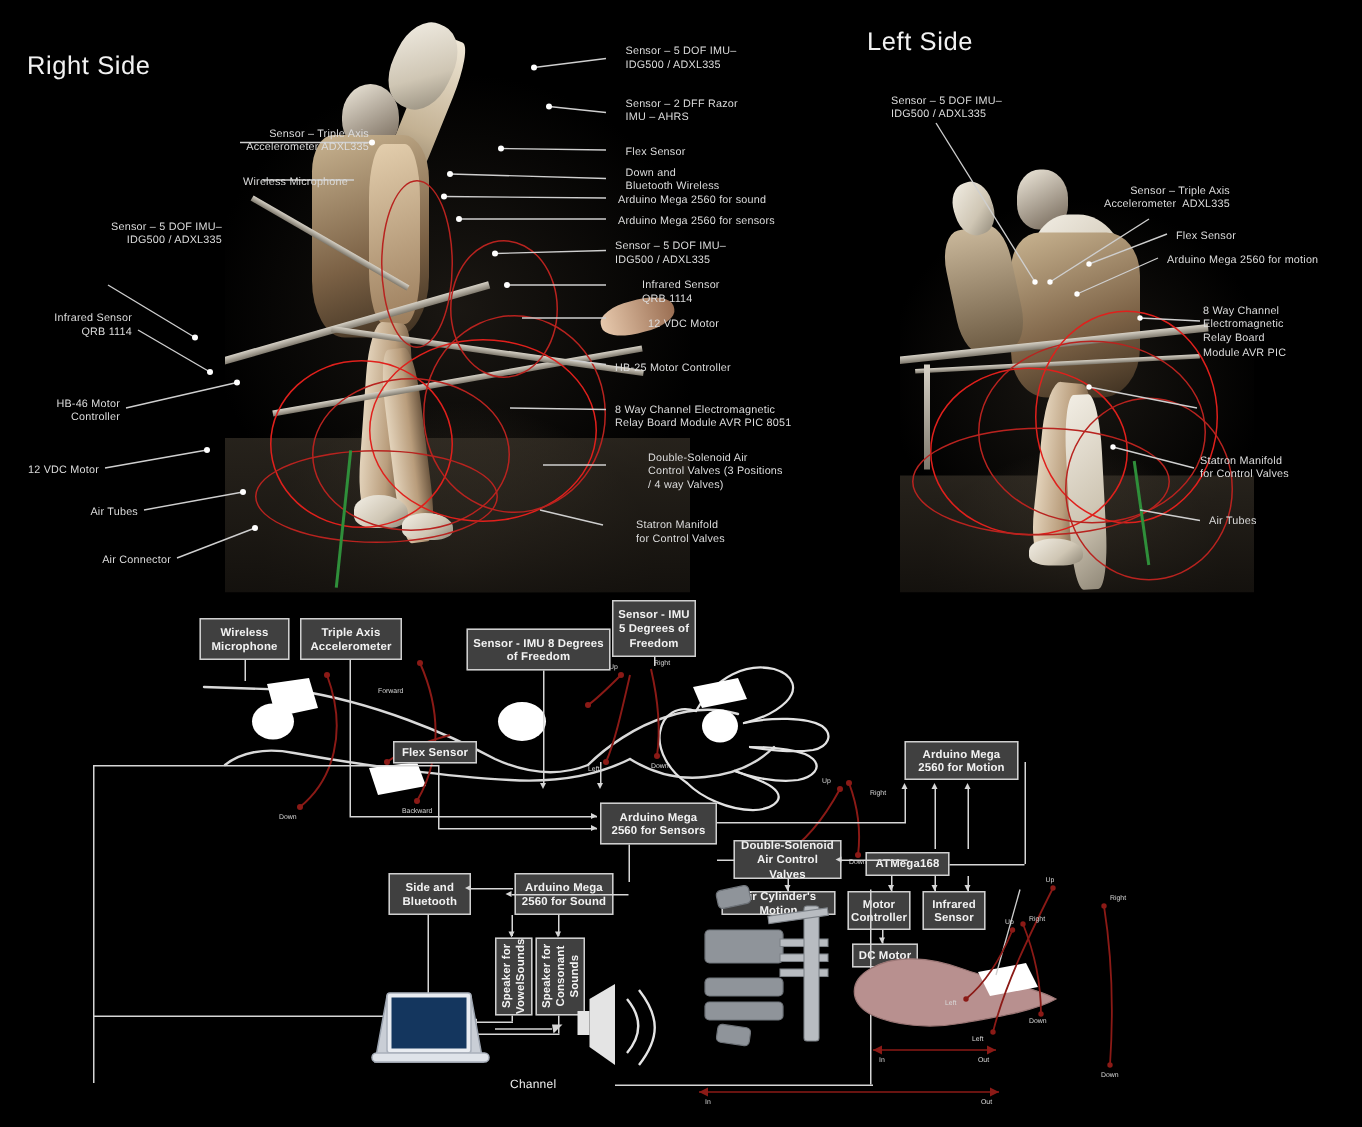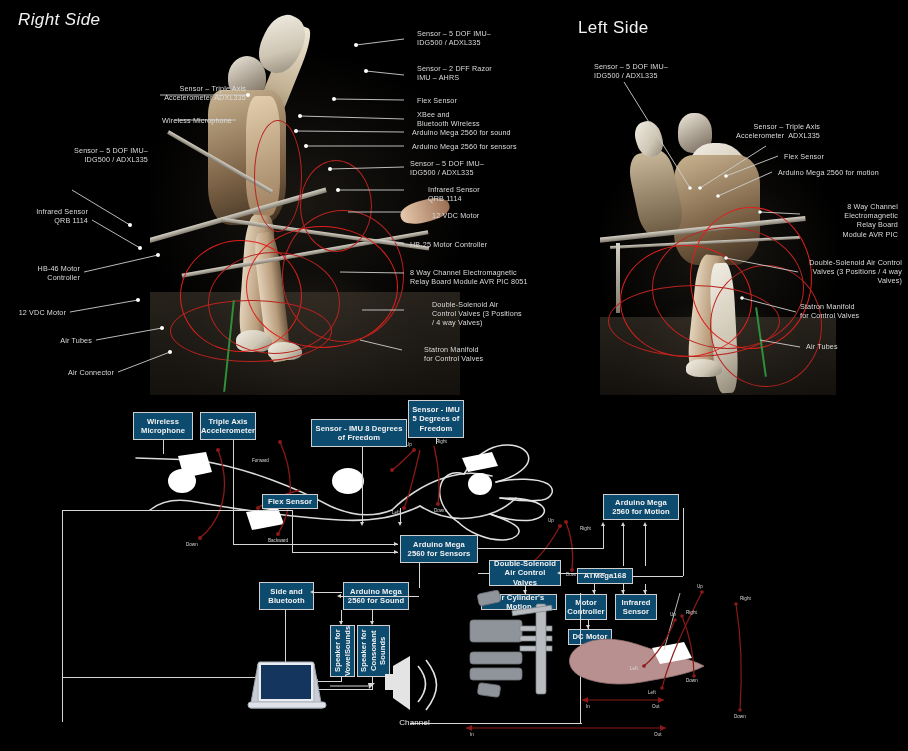--- a/index.html
+++ b/index.html
@@ -3,21 +3,21 @@
 <meta charset="utf-8">
 <style>
   html,body{margin:0;padding:0;background:#000;}
   body{width:908px;height:751px;overflow:hidden;font-family:"Liberation Sans",sans-serif;color:#e8e8e8;}
   #root{position:relative;width:908px;height:751px;background:#000;}
 
   
   .abs{position:absolute;}
   .lbl{position:absolute;font-size:7.2px;line-height:9.2px;color:#dcdcdc;letter-spacing:.15px;white-space:pre;}
   .lbl.r{text-align:right;}
-  .lbl.c{text-align:right;}
+  .lbl.c{text-align:left;}
   .lbl.l{text-align:left;}
   .panel-title{position:absolute;font-size:17px;color:#f2f2f2;letter-spacing:.4px;font-weight:300;}
 
   
   .photo{position:absolute;overflow:hidden;}
   .stage{position:absolute;inset:0;
     background:
       radial-gradient(ellipse 60% 40% at 50% 96%, rgba(92,80,64,.55), rgba(0,0,0,0) 70%),
       radial-gradient(ellipse 75% 55% at 50% 52%, rgba(48,42,34,.55), rgba(0,0,0,0) 72%),
       #000;}
@@ -28,21 +28,21 @@
     border-radius:45% 48% 40% 42%;filter:blur(.3px);}
   .torso{position:absolute;background:linear-gradient(160deg,#c9b491,#7b6145 60%,#3a2d1e);}
   .limb{position:absolute;background:linear-gradient(90deg,#e3d3bb,#b99d7c 60%,#6d5740);border-radius:40%;}
   .white-rig{position:absolute;background:linear-gradient(140deg,#f3efe6,#cfc6b4 60%,#8d8575);border-radius:45%;}
   .tube{position:absolute;border:1.4px solid #b8231f;border-radius:50%;background:transparent;}
   .tube.bright{border-color:#e0201c;}
   .rod{position:absolute;background:linear-gradient(180deg,#d7d2c7,#7e786c);}
   .greenwire{position:absolute;background:#2f8f3a;}
 
   
-  .box{position:absolute;border:1px solid #cfcfcf;background:#0c4a6e;color:#f2f2f2;
+  .box{position:absolute;border:1px solid #cfcfcf;background:#404040;color:#f2f2f2;
        font-size:7.6px;line-height:9.4px;text-align:center;display:flex;align-items:center;
        justify-content:center;padding:2px 3px;box-sizing:border-box;font-weight:700;letter-spacing:.1px;}
   .box.vert{writing-mode:vertical-rl;transform:rotate(180deg);}
   .wire{position:absolute;background:#d6d6d6;}
   .wire.h{height:1px;}
   .wire.v{width:1px;}
   .arrowR{position:absolute;width:0;height:0;border-left:4px solid #d6d6d6;border-top:2.5px solid transparent;border-bottom:2.5px solid transparent;}
   .arrowL{position:absolute;width:0;height:0;border-right:4px solid #d6d6d6;border-top:2.5px solid transparent;border-bottom:2.5px solid transparent;}
   .arrowD{position:absolute;width:0;height:0;border-top:4px solid #d6d6d6;border-left:2.5px solid transparent;border-right:2.5px solid transparent;}
   .arrowU{position:absolute;width:0;height:0;border-bottom:4px solid #d6d6d6;border-left:2.5px solid transparent;border-right:2.5px solid transparent;}
@@ -78,21 +78,21 @@
     <div class="tube bright" style="left:30px;top:240px;width:120px;height:110px;"></div>
     <div class="tube" style="left:58px;top:252px;width:130px;height:100px;"></div>
     <div class="tube bright" style="left:96px;top:226px;width:150px;height:120px;"></div>
     <div class="tube" style="left:132px;top:210px;width:120px;height:130px;"></div>
     <div class="tube" style="left:150px;top:160px;width:70px;height:90px;"></div>
     <div class="tube" style="left:20px;top:300px;width:160px;height:60px;"></div>
     <div class="tube" style="left:104px;top:120px;width:46px;height:110px;"></div>
     <div class="greenwire" style="left:78px;top:300px;width:2px;height:92px;transform:rotate(6deg);"></div>
   </div>
 
-  <div class="panel-title" style="left:18px;top:10px;font-style:italic;">Right Side</div>
+  <div class="panel-title" style="left:18px;top:34px;">Right Side</div>
 
   <svg width="908" height="751">
     <g stroke="#cfcfcf" stroke-width="0.9" fill="none">
       <path d="M356,45 L404,39"></path>
       <path d="M366,71 L404,75"></path>
       <path d="M334,99 L404,100"></path>
       <path d="M300,116 L404,119"></path>
       <path d="M296,131 L404,132"></path>
       <path d="M306,146 L404,146"></path>
       <path d="M330,169 L404,167"></path>
@@ -129,21 +129,21 @@
         <circle cx="170" cy="352" r="2"></circle>
       <circle cx="248" cy="95" r="2"></circle>
     </g>
   </svg>
 
   <div class="lbl l" style="left:417px;top:29px;">Sensor – 5 DOF IMU–
 IDG500 / ADXL335</div>
   <div class="lbl l" style="left:417px;top:64px;">Sensor – 2 DFF Razor
 IMU – AHRS</div>
   <div class="lbl l" style="left:417px;top:96px;">Flex Sensor</div>
-  <div class="lbl l" style="left:417px;top:110px;">XBee and
+  <div class="lbl l" style="left:417px;top:110px;">Down and
 Bluetooth Wireless</div>
   <div class="lbl l" style="left:412px;top:128px;">Arduino Mega 2560 for sound</div>
   <div class="lbl l" style="left:412px;top:142px;">Arduino Mega 2560 for sensors</div>
   <div class="lbl l" style="left:410px;top:159px;">Sensor – 5 DOF IMU–
 IDG500 / ADXL335</div>
   <div class="lbl l" style="left:428px;top:185px;">Infrared Sensor
 QRB 1114</div>
   <div class="lbl l" style="left:432px;top:211px;">12 VDC Motor</div>
   <div class="lbl l" style="left:410px;top:240px;">HB-25 Motor Controller</div>
   <div class="lbl l" style="left:410px;top:268px;">8 Way Channel Electromagnetic
@@ -216,23 +216,20 @@
   <div class="lbl l" style="left:594px;top:62px;">Sensor – 5 DOF IMU–
 IDG500 / ADXL335</div>
   <div class="lbl r" style="left:700px;top:122px;width:120px;">Sensor – Triple Axis
 Accelerometer  ADXL335</div>
   <div class="lbl l" style="left:784px;top:152px;">Flex Sensor</div>
   <div class="lbl l" style="left:778px;top:168px;">Arduino Mega 2560 for motion</div>
   <div class="lbl c" style="left:802px;top:202px;width:96px;">8 Way Channel
 Electromagnetic
 Relay Board
 Module AVR PIC</div>
-  <div class="lbl c" style="left:796px;top:258px;width:106px;">Double-Solenoid Air Control
-Valves (3 Positions / 4 way
-Valves)</div>
   <div class="lbl l" style="left:800px;top:302px;">Statron Manifold
 for Control Valves</div>
   <div class="lbl l" style="left:806px;top:342px;">Air Tubes</div>
 
   <div class="abs" style="left:0;top:398px;width:908px;height:353px;">
 
     <svg width="908" height="353">
       <g stroke="#d9d9d9" stroke-width="1.6" fill="none" stroke-linecap="round">
         <path d="M136,60 L196,62 C250,70 300,92 330,108 C352,118 372,120 392,112"></path>
         <path d="M150,112 C160,104 176,100 196,104 C240,112 300,120 340,122 C374,124 400,118 420,108"></path>
@@ -295,21 +292,21 @@
     <div class="mini" style="left:436px;top:41px;">Right</div>
     <div class="mini" style="left:392px;top:112px;">Left</div>
     <div class="mini" style="left:434px;top:110px;">Down</div>
     <div class="mini" style="left:548px;top:120px;">Up</div>
     <div class="mini" style="left:580px;top:128px;">Right</div>
     <div class="mini" style="left:506px;top:172px;">Left</div>
     <div class="mini" style="left:566px;top:174px;">Down</div>
 
     <div class="box" style="left:133px;top:14px;width:60px;height:28px;">Wireless
 Microphone</div>
-    <div class="box" style="left:200px;top:14px;width:56px;height:28px;">Triple Axis
+    <div class="box" style="left:200px;top:14px;width:68px;height:28px;">Triple Axis
 Accelerometer</div>
     <div class="box" style="left:262px;top:96px;width:56px;height:15px;">Flex Sensor</div>
     <div class="box" style="left:311px;top:21px;width:96px;height:28px;">Sensor - IMU 8 Degrees
 of Freedom</div>
     <div class="box" style="left:408px;top:2px;width:56px;height:38px;">Sensor - IMU
 5 Degrees
 of Freedom</div>
 
     <div class="box" style="left:400px;top:137px;width:78px;height:28px;">Arduino Mega 2560
 for Sensors</div>

